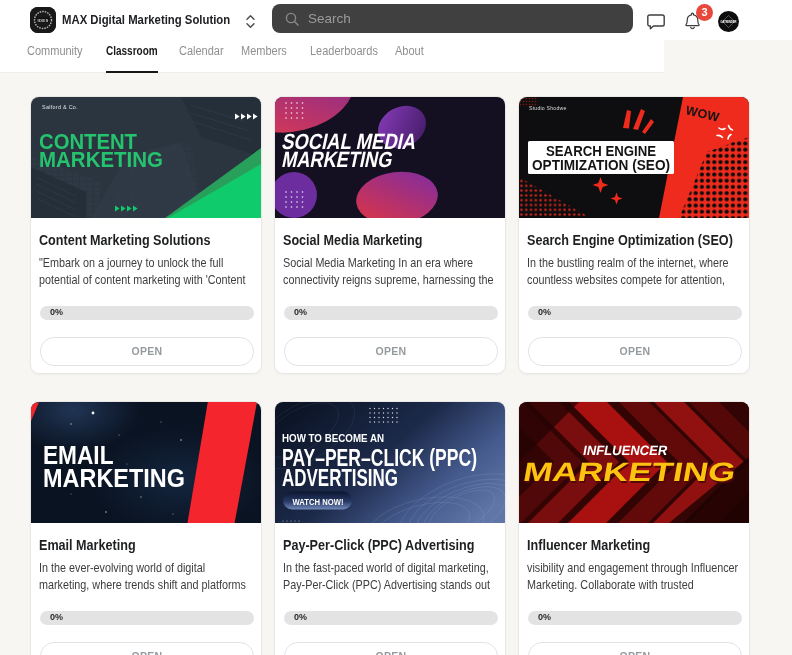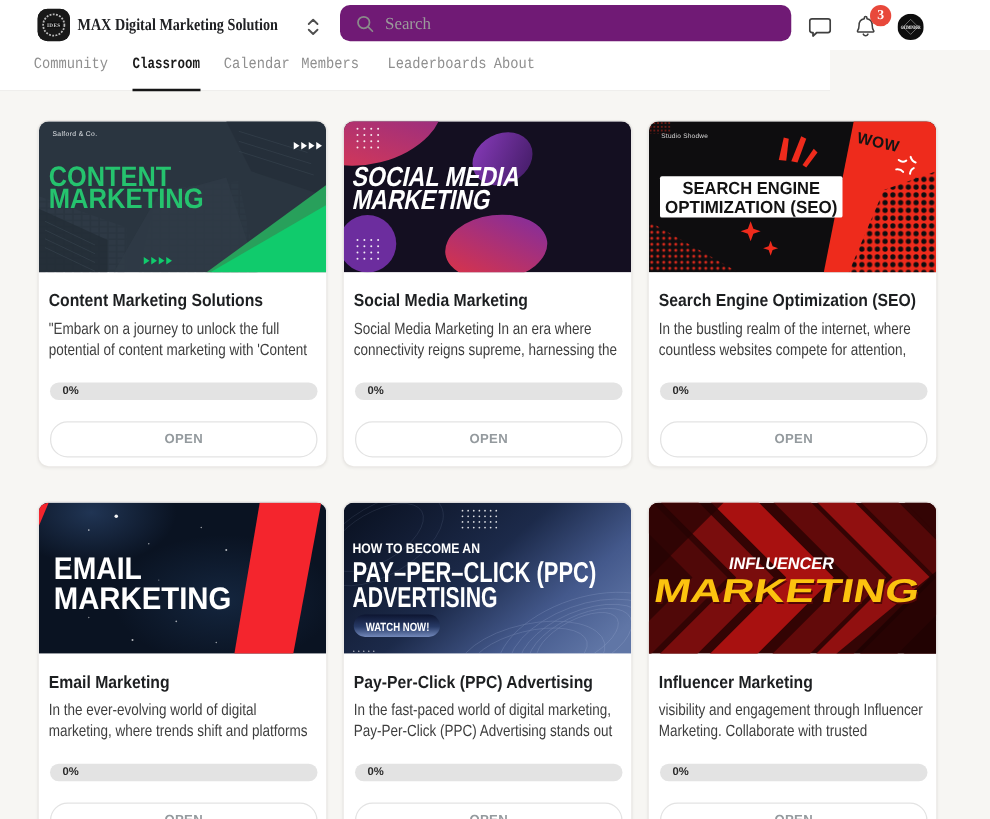--- a/index.html
+++ b/index.html
@@ -1,34 +1,34 @@
 <!DOCTYPE html>
 <html><head>
 <meta charset="utf-8">
 <style>
 * { margin:0; padding:0; box-sizing:border-box; }
 html,body { width:792px; height:655px; overflow:hidden; background:#f7f6f3;
   font-family:"Liberation Sans", sans-serif; }
-.topbar { position:absolute; left:0; top:0; width:792px; height:40px; background:#fff;font-family:Liberation Serif, serif; }
+.topbar { position:absolute; left:0; top:0; width:792px; height:40px; background:#fff; }
 .logo { position:absolute; left:30px; top:7px; width:26px; height:26px; border-radius:8px;
   background:#191919; overflow:hidden; }
 .brand { position:absolute; left:62px; top:12px; font-size:13.5px; font-weight:bold; color:#202124;
   transform:scaleX(0.84); transform-origin:left center; white-space:nowrap; }
 .updown { position:absolute; left:245px; top:14px; }
-.search { position:absolute; left:272px; top:4px; width:361px; height:29px; background:#701a75;
+.search { position:absolute; left:272px; top:4px; width:361px; height:29px; background:#404040;
   border-radius:8px; }
 .search svg { position:absolute; left:13px; top:8px; }
 .search span { position:absolute; left:36px; top:7px; font-size:13.5px; color:#9b9b9b; }
 .chaticon { position:absolute; left:647px; top:13.5px; }
 .bellicon { position:absolute; left:685px; top:11.5px; }
 .badge { position:absolute; left:696px; top:4px; width:17px; height:17px; border-radius:50%;
   background:#e8483b; color:#fff; font-size:11px; font-weight:bold; text-align:center; line-height:17px; }
 .avatar { position:absolute; left:718px; top:11px; width:21px; height:21px; }
 .nav { position:absolute; left:0; top:40px; width:664px; height:33px; background:#fff;
-  border-bottom:1px solid #efeeec;font-family:Liberation Mono, monospace; }
+  border-bottom:1px solid #efeeec; }
 .nav span { position:absolute; top:0; height:33px; line-height:22px; font-size:12.5px; color:#8f8f8f;
   transform:scaleX(0.88); transform-origin:left top; }
 .nav .active { color:#1a1a1a; font-weight:bold; border-bottom:2px solid #161616; transform:scaleX(0.8); }
 .grid { position:absolute; left:30px; top:96px; }
 .card { position:absolute; width:232px; height:278px; background:#fff; border-radius:9px;
   border:1px solid #eae8e5; box-shadow:0 1px 2px rgba(0,0,0,0.04); }
 .cover { position:absolute; left:0; top:0; width:230px; height:121px; border-radius:8px 8px 0 0;
   overflow:hidden; }
 .cover svg { display:block; }
 .ctitle { position:absolute; left:8px; top:133px; width:240px; font-size:14px; font-weight:bold;

